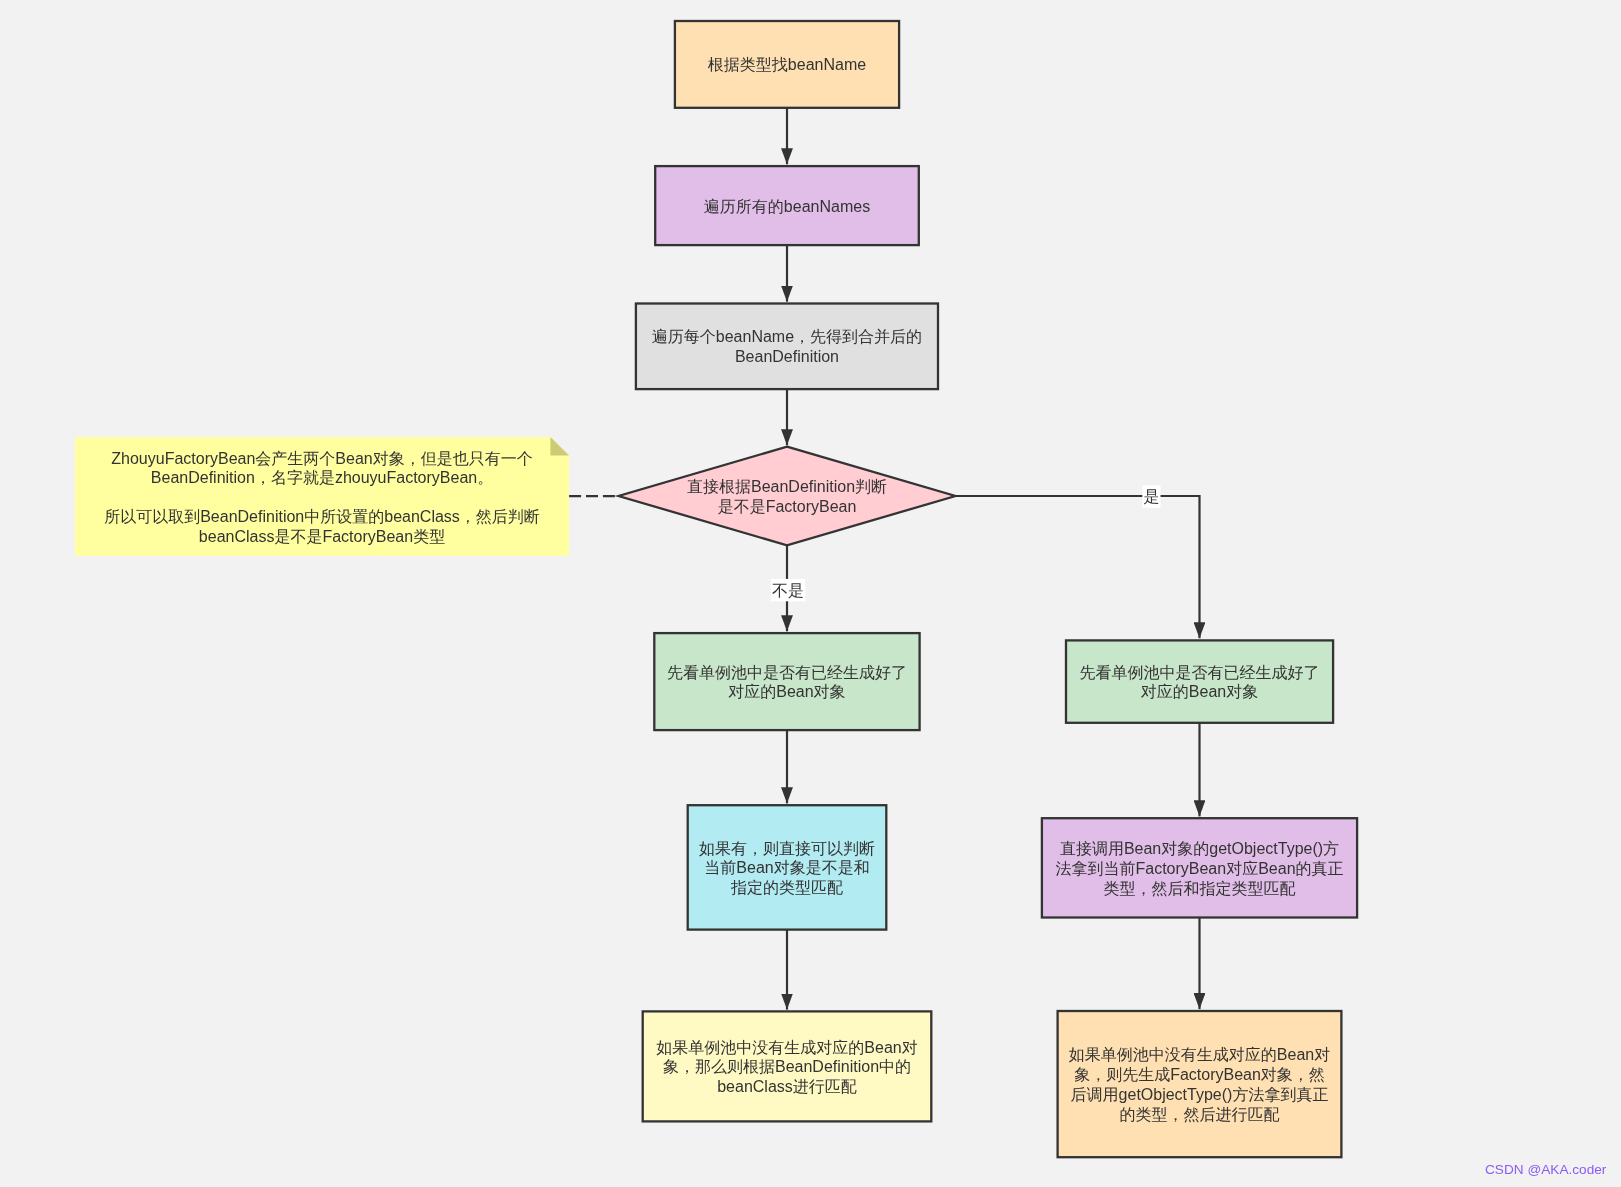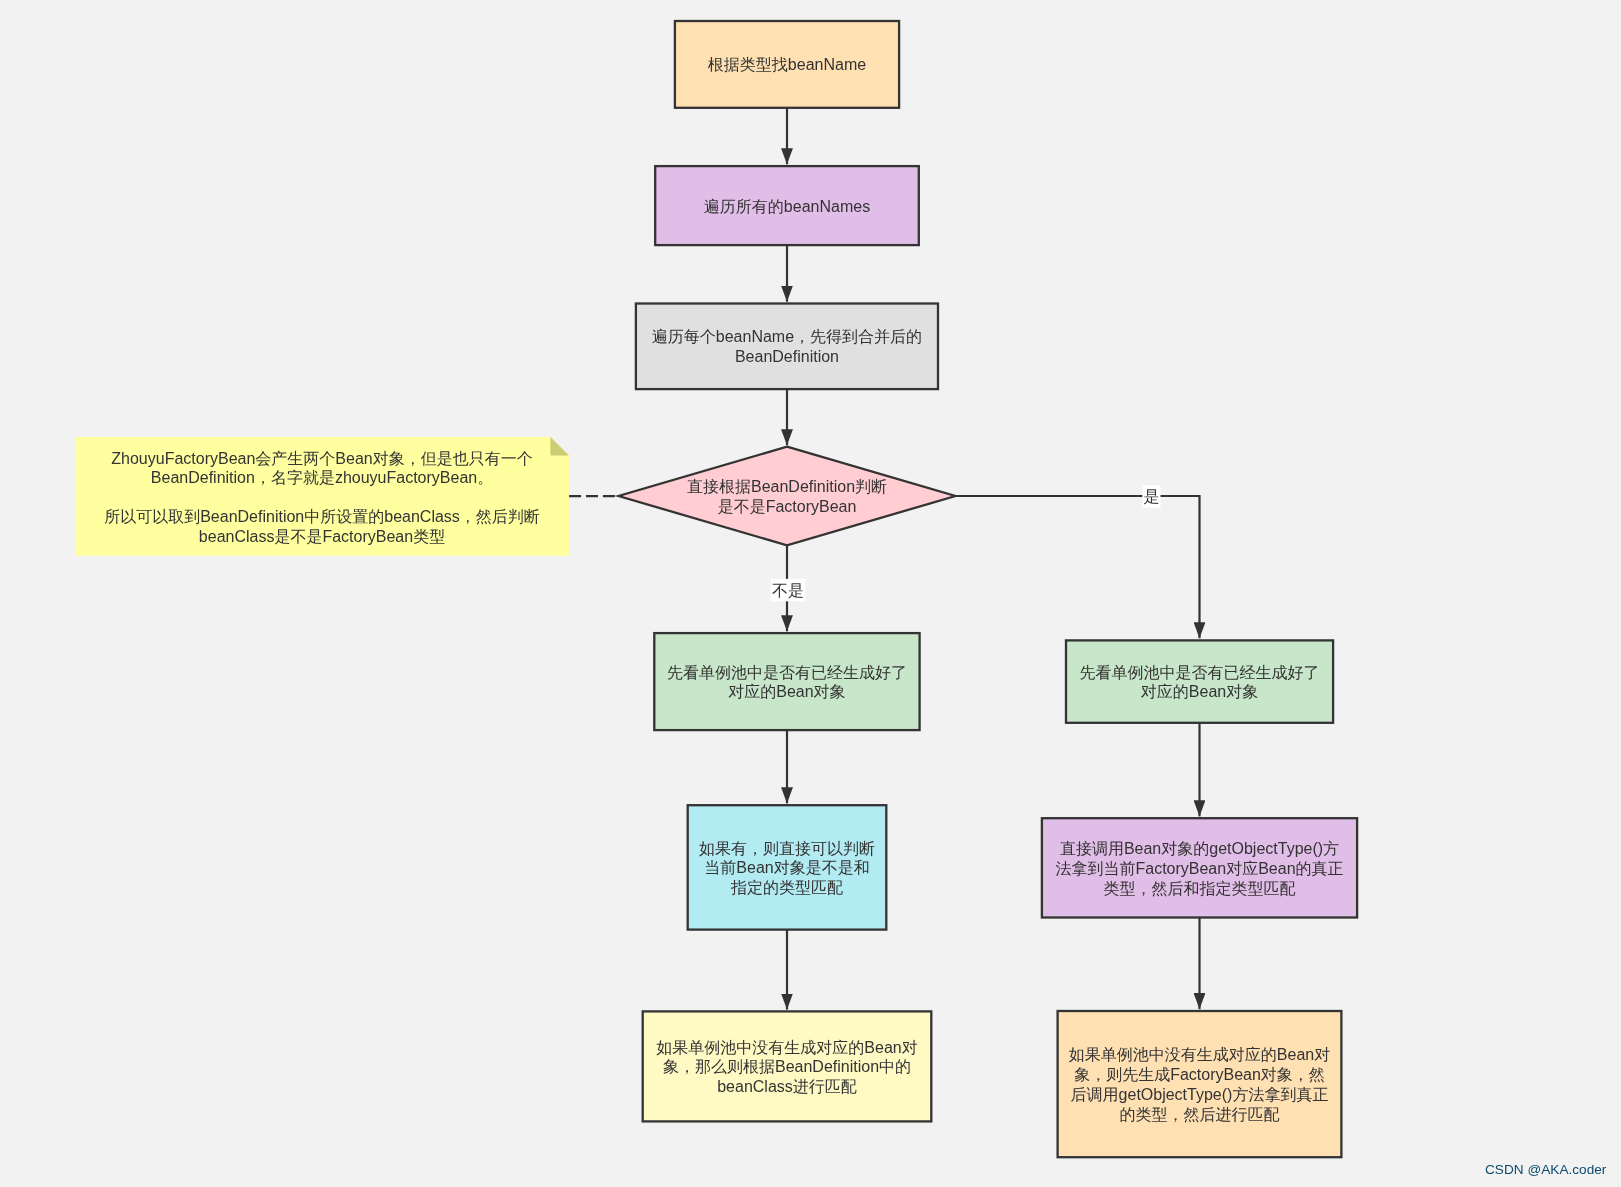--- a/index.html
+++ b/index.html
@@ -21,21 +21,21 @@
     font-family:"Liberation Sans",sans-serif;
     font-size:16px;
     fill:var(--ink,#333333);
     text-anchor:middle;
   }
   .shape{stroke:var(--stroke,#333333);stroke-width:2.3px;}
   .link{stroke:var(--stroke,#333333);stroke-width:2.2px;fill:none;}
   .wm{
     position:absolute;
     font-family:"Liberation Sans",sans-serif;
-    font-size:13.6px;color:#0c4a6e;
+    font-size:13.6px;color:#8b5cf6;
     left:1485px;top:1162.2px;white-space:nowrap;letter-spacing:0.02px;
   }
 </style>
 </head>
 <body style="background: rgb(242, 242, 242);">
 
 <div id="stage">
   <svg id="flow" viewBox="0 0 1621 1187">
       <defs>
         <marker id="arw" viewBox="0 0 16.1 11.9" refX="16.1" refY="5.95" markerWidth="16.1" markerHeight="11.9" orient="auto" markerUnits="userSpaceOnUse">

